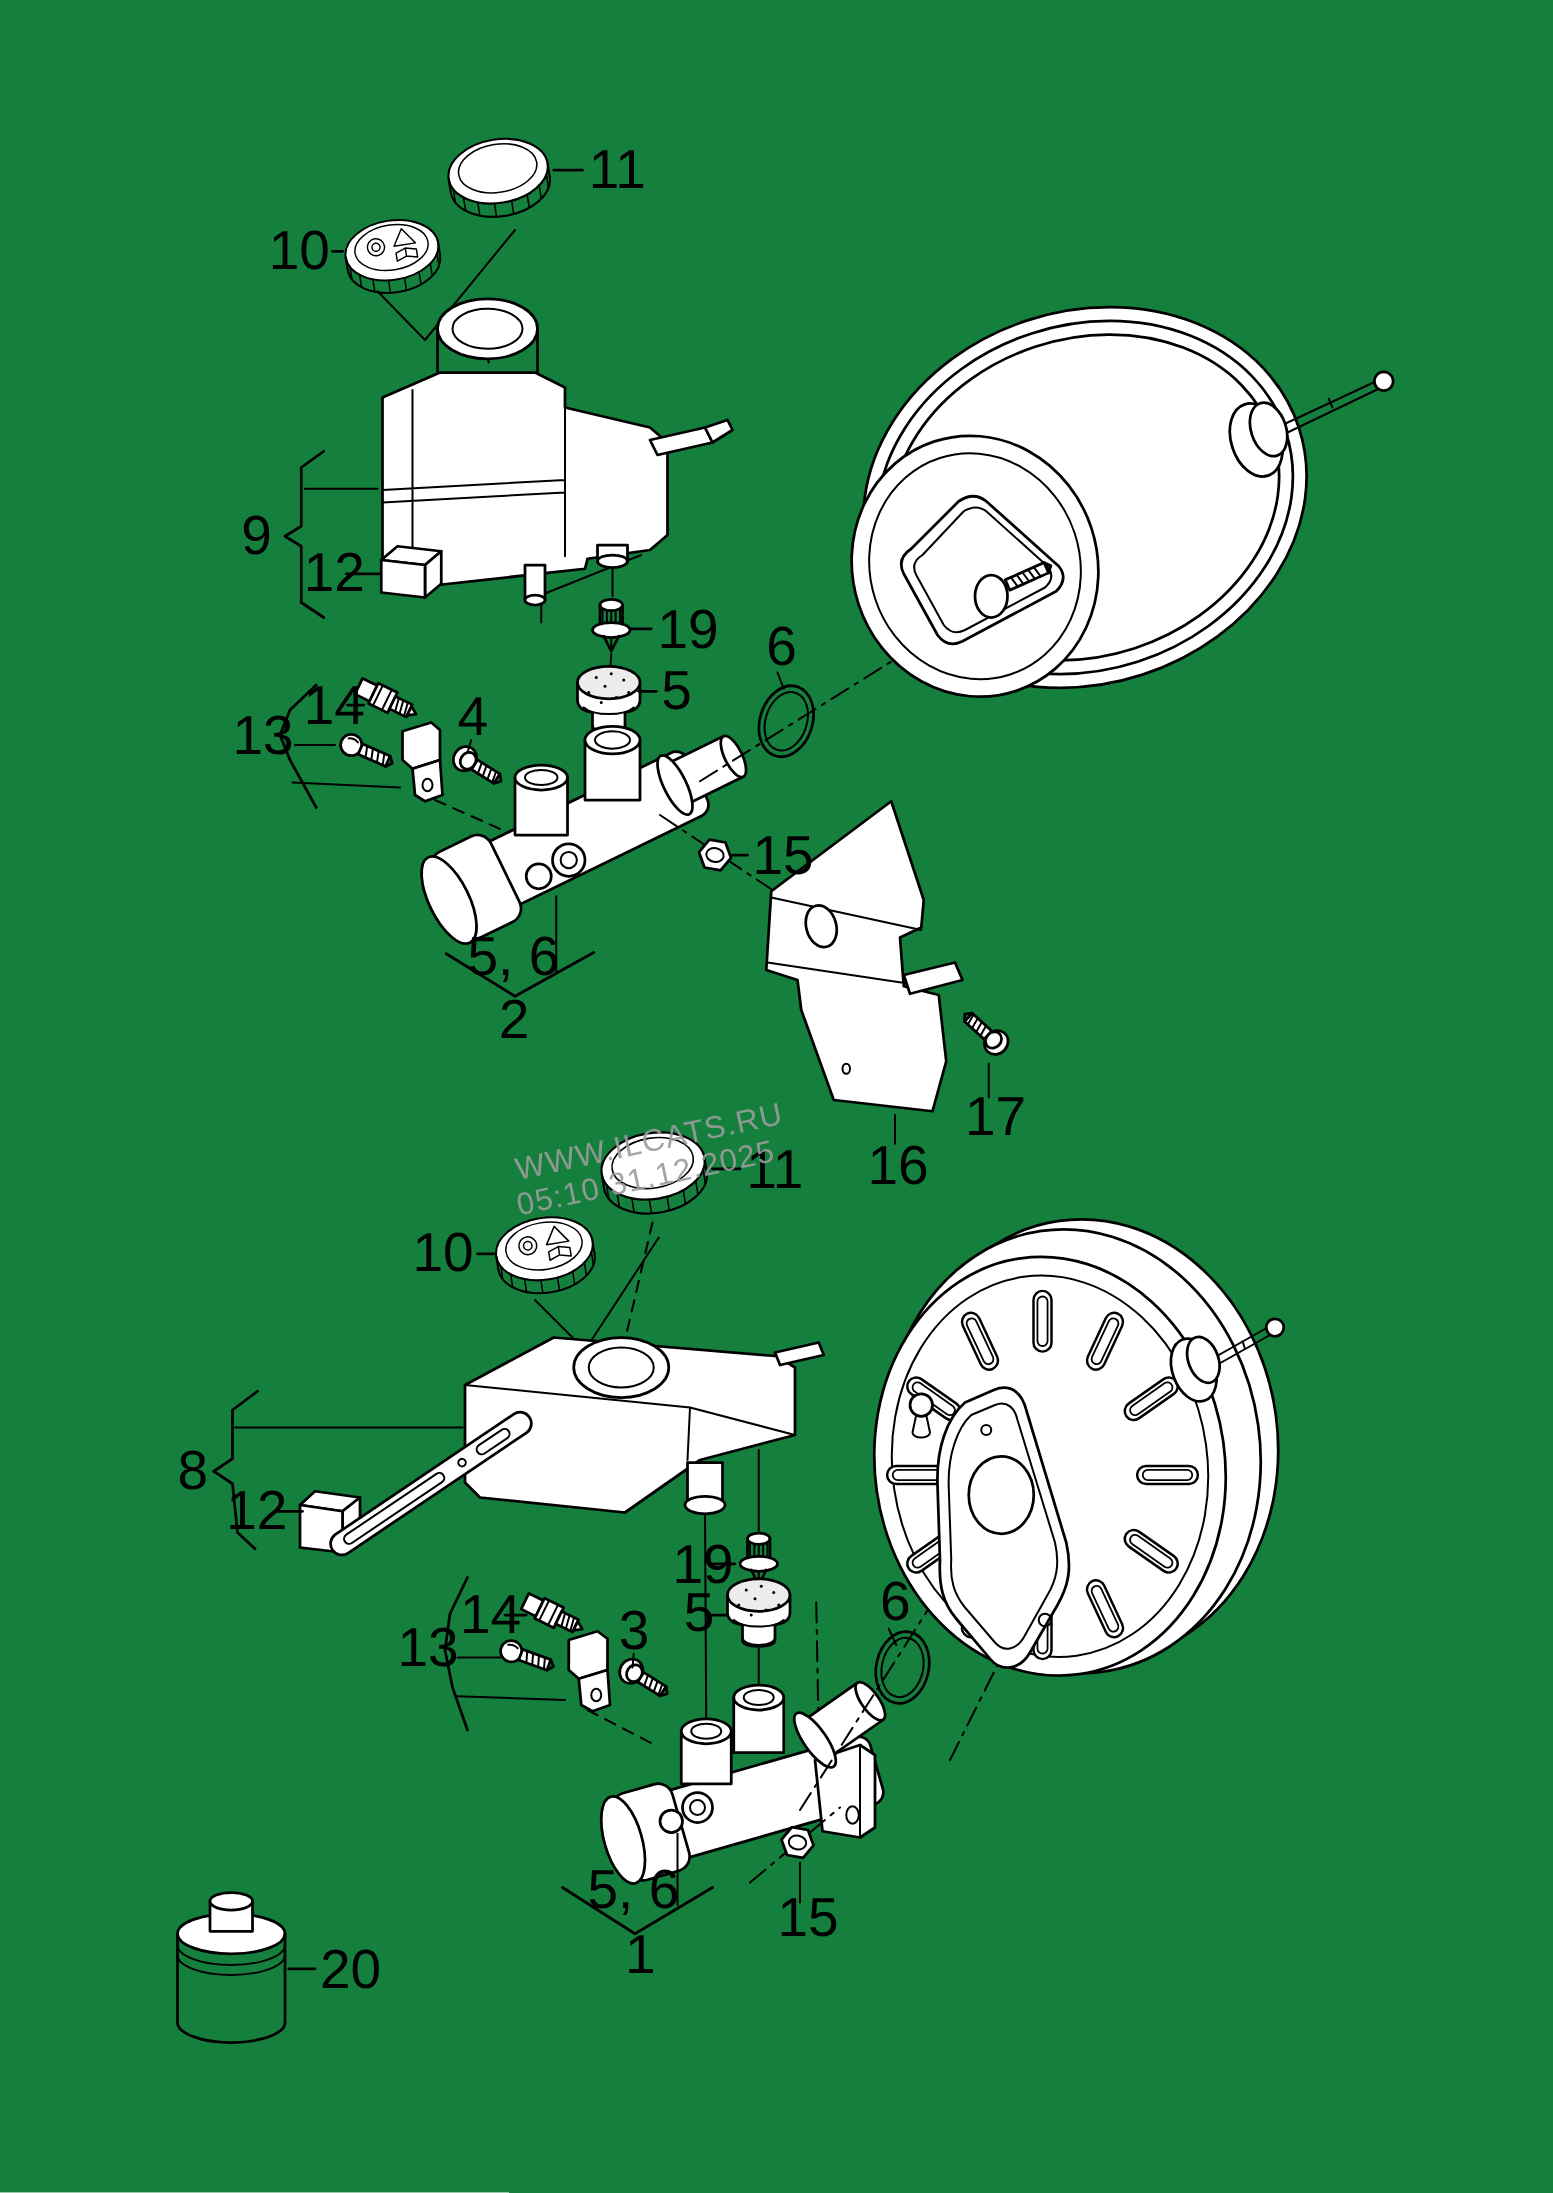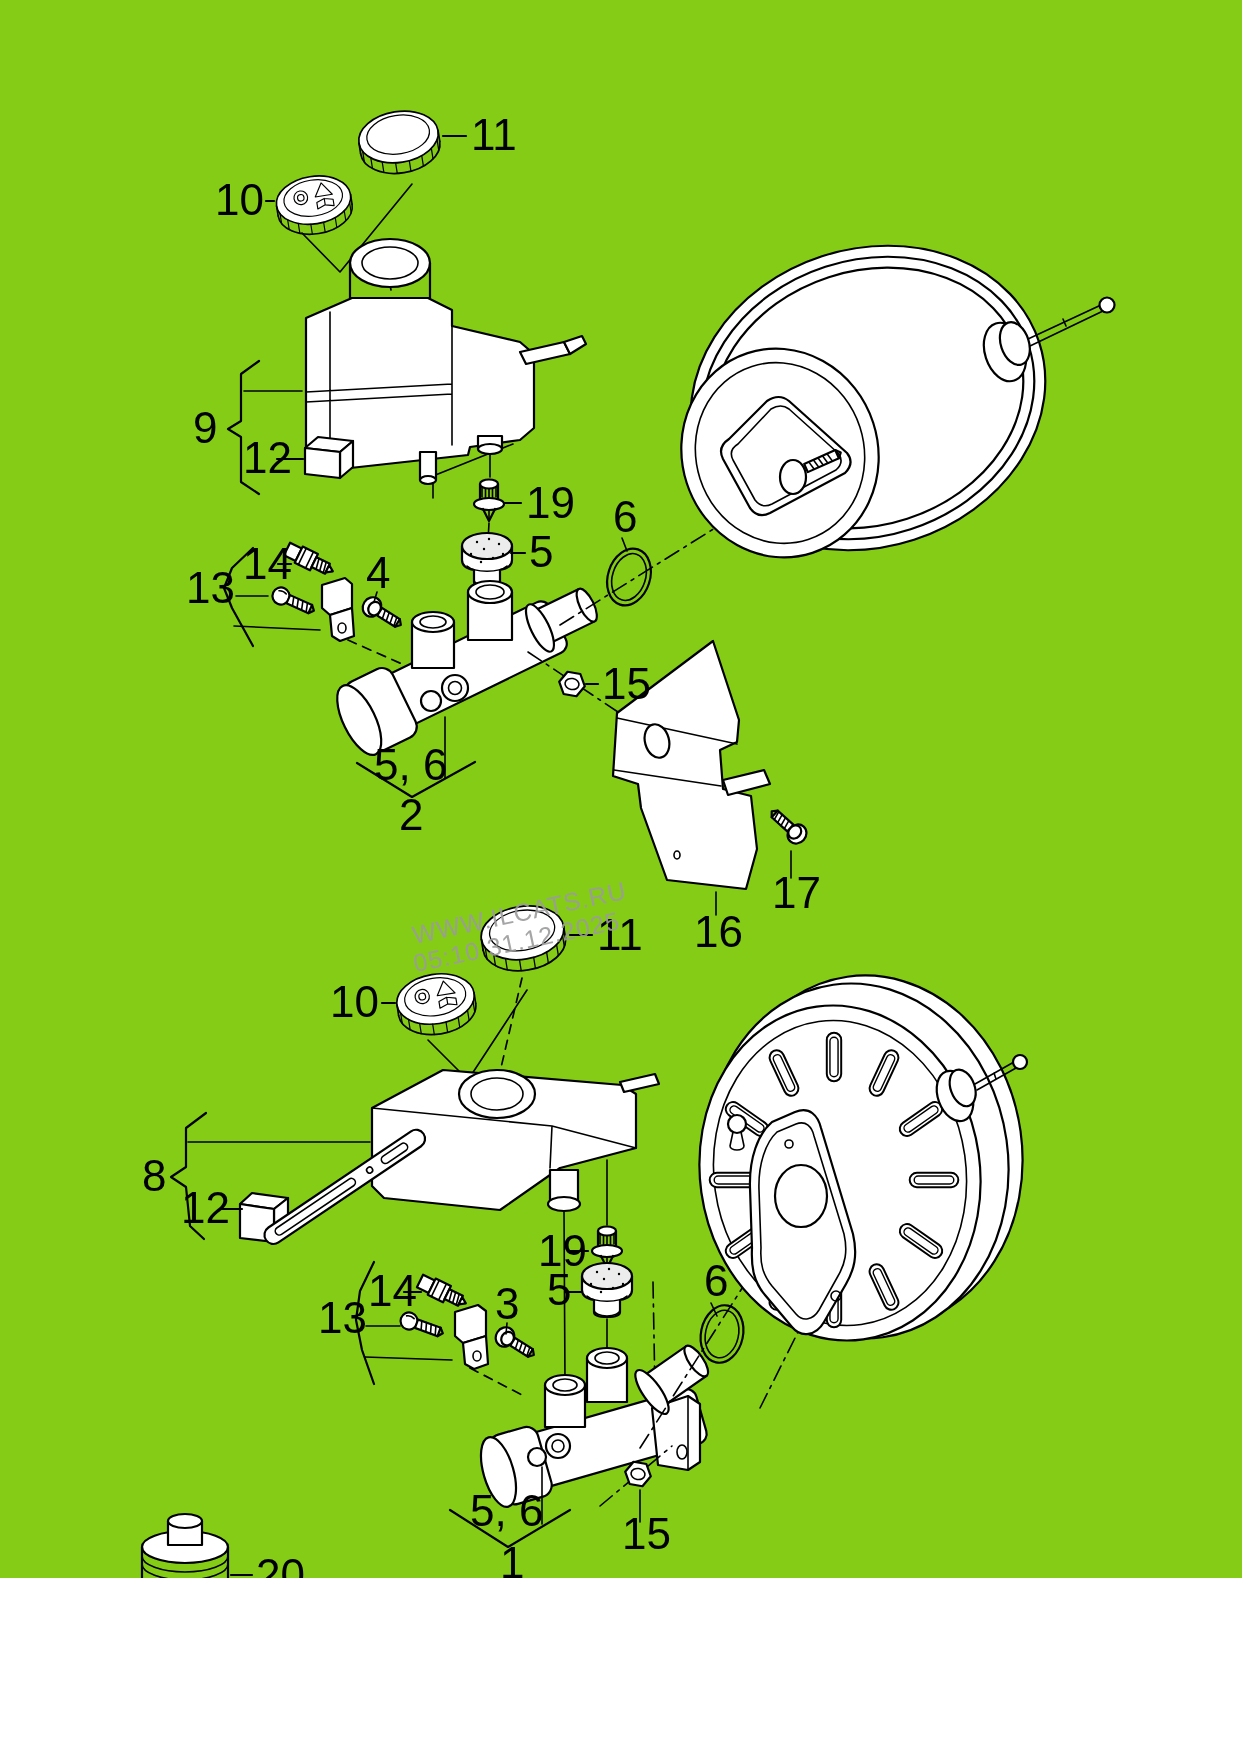--- a/index.html
+++ b/index.html
@@ -1,16 +1,16 @@
 <!DOCTYPE html>
 <html><head>
 <meta charset="utf-8">
 <style>
   html,body{margin:0;padding:0;background:#fff;}
-  .stage{position:relative;width:1242px;height:1578px;background:#84cc16;overflow:hidden;}
+  .stage{position:relative;width:1242px;height:1754px;background:#15803d;overflow:hidden;}
   svg{position:absolute;left:0;top:0;}
   svg .ln, svg path, svg ellipse, svg circle, svg rect, svg line, svg polygon{
     fill:none;stroke:#000;stroke-width:2.2;stroke-linecap:round;stroke-linejoin:round;}
   svg .f{fill:#ffffff;}
   svg .g{fill:#ececec;}
   svg .thin{stroke-width:1.6;}
   svg .dash{stroke-dasharray:9 7;stroke-width:1.7;}
   svg .dashdot{stroke-dasharray:16 6 3 6;stroke-width:1.6;}
   svg text{stroke:none;fill:#000;font-family:"Liberation Sans", sans-serif;}
   svg text.callout{font-size:44px;}

